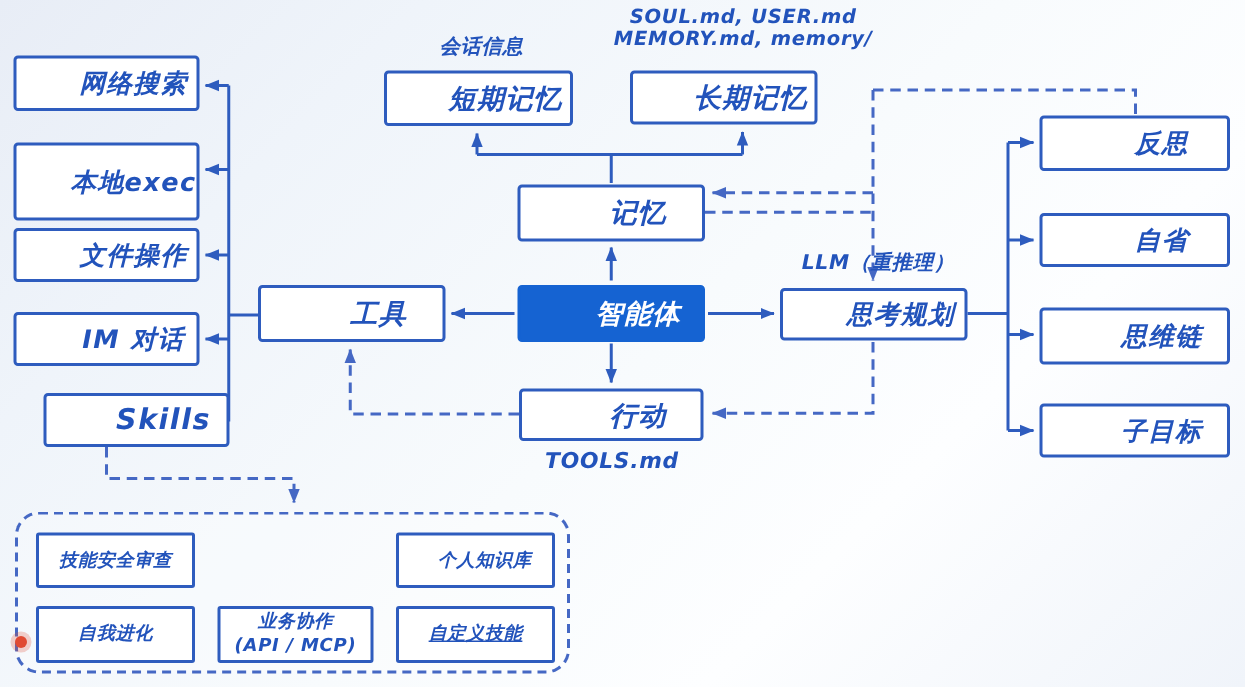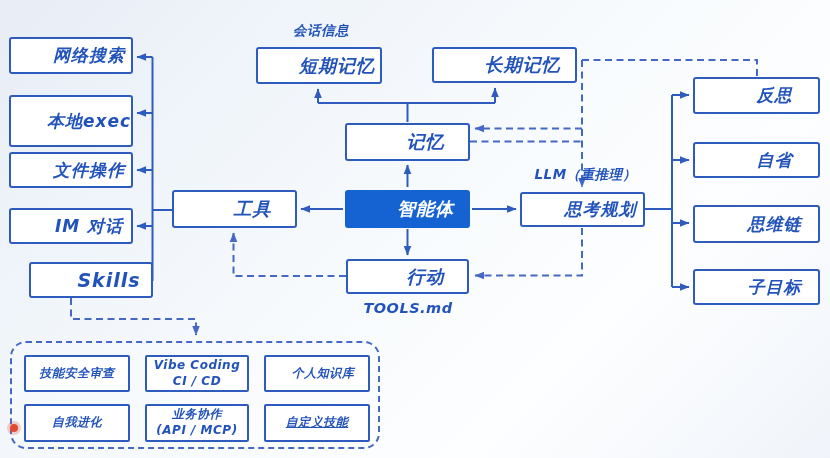--- a/index.html
+++ b/index.html
@@ -95,35 +95,35 @@
   <div class="node" style="left:9px;top:208px;width:124px;height:36px;">IM 对话</div>
   <div class="node" style="left:9px;top:262px;width:124px;height:36px;font-size:19px;margin-left:20px;">Skills</div>
 
   <div class="node lg" style="left:172px;top:190px;width:125px;height:38px;">工具</div>
   <div class="node lg agent" style="left:345px;top:190px;width:125px;height:38px;">智能体</div>
   <div class="node lg" style="left:345px;top:123px;width:125px;height:38px;">记忆</div>
   <div class="node lg" style="left:346px;top:259px;width:123px;height:35px;">行动</div>
   <div class="node" style="left:520px;top:192px;width:125px;height:35px;">思考规划</div>
 
   <div class="node lg" style="left:256px;top:47px;width:126px;height:37px;">短期记忆</div>
-  <div class="node lg" style="left:432px;top:47px;width:145px;height:36px;text-align:center;">长期记忆</div>
+  <div class="node lg" style="left:420px;top:47px;width:125px;height:36px;text-align:center;">长期记忆</div>
 
   <div class="node" style="left:693px;top:77px;width:127px;height:37px;">反思</div>
   <div class="node" style="left:693px;top:142px;width:127px;height:36px;">自省</div>
   <div class="node" style="left:693px;top:205px;width:127px;height:38px;">思维链</div>
   <div class="node" style="left:693px;top:269px;width:127px;height:36px;">子目标</div>
 
   <div class="note" style="left:266px;top:22px;width:110px;font-size:13.5px;">会话信息</div>
+  <div class="note" style="left:408px;top:4px;width:175px;font-size:13px;line-height:15px;">SOUL.md, USER.md
+MEMORY.md, memory/</div>
   <div class="note" style="left:513px;top:166px;width:145px;font-size:13.5px;">LLM（重推理）</div>
   <div class="note" style="left:348px;top:300px;width:120px;font-size:14.5px;">TOOLS.md</div>
 
   <div class="panel">
     <div class="pbox" style="left:12px;top:12px;width:106px;height:37px;">技能安全审查</div>
-    <div class="pbox" style="left:133px;top:12px;width:104px;height:37px;">Vibe Coding
-CI / CD</div>
     <div class="pbox" style="left:252px;top:12px;width:106px;height:37px;padding-left:12px;">个人知识库</div>
     <div class="pbox" style="left:12px;top:61px;width:106px;height:38px;">自我进化</div>
     <div class="pbox" style="left:133px;top:61px;width:104px;height:38px;">业务协作
 (API / MCP)</div>
     <div class="pbox" style="left:252px;top:61px;width:106px;height:38px;text-decoration:underline;">自定义技能</div>
   </div>
 
   <div class="dot"></div>
 
 </div>

